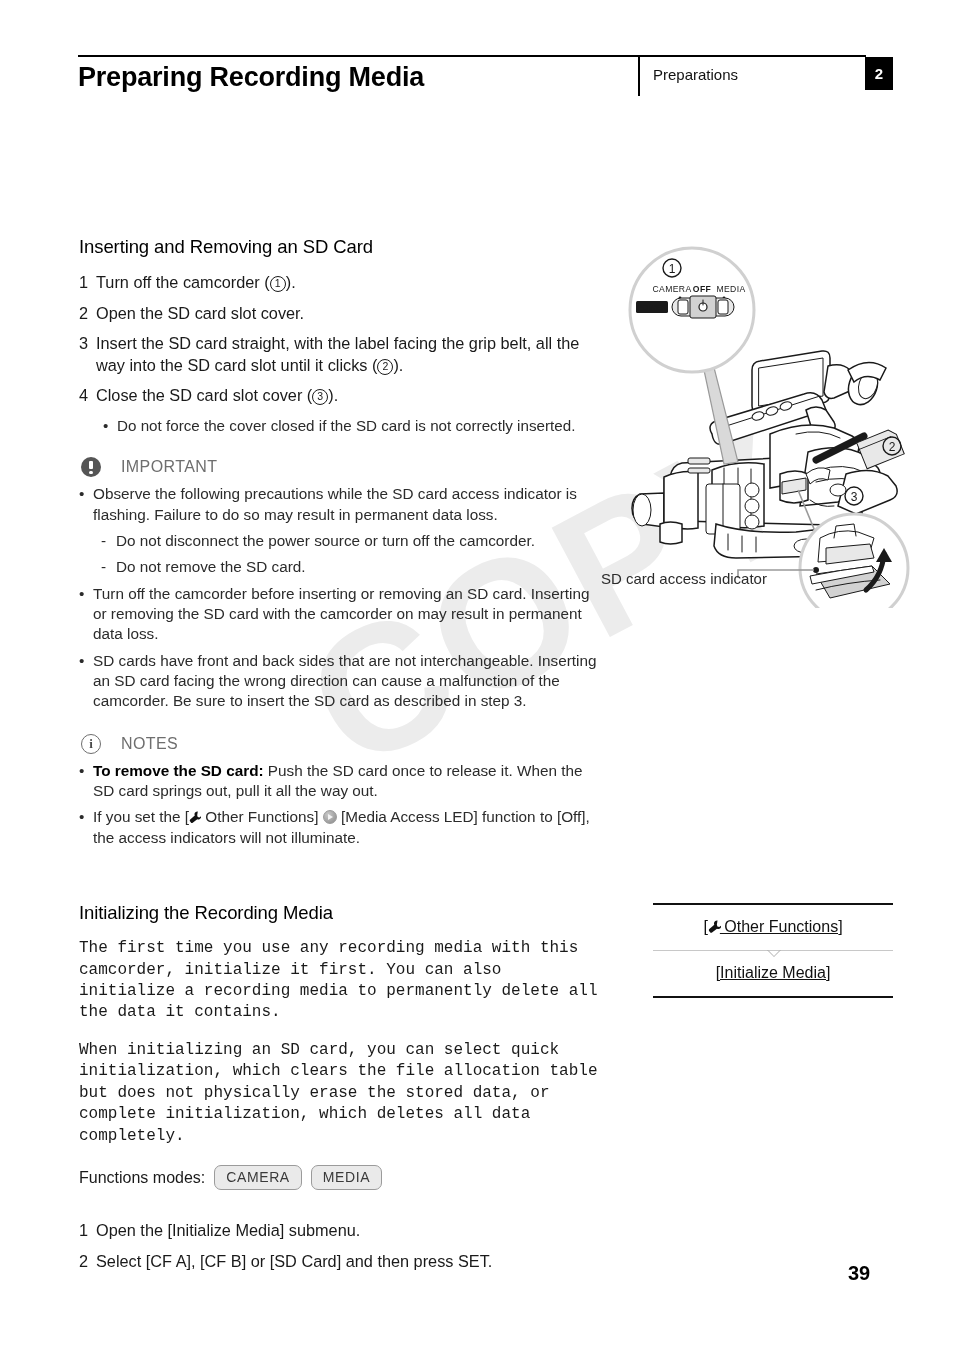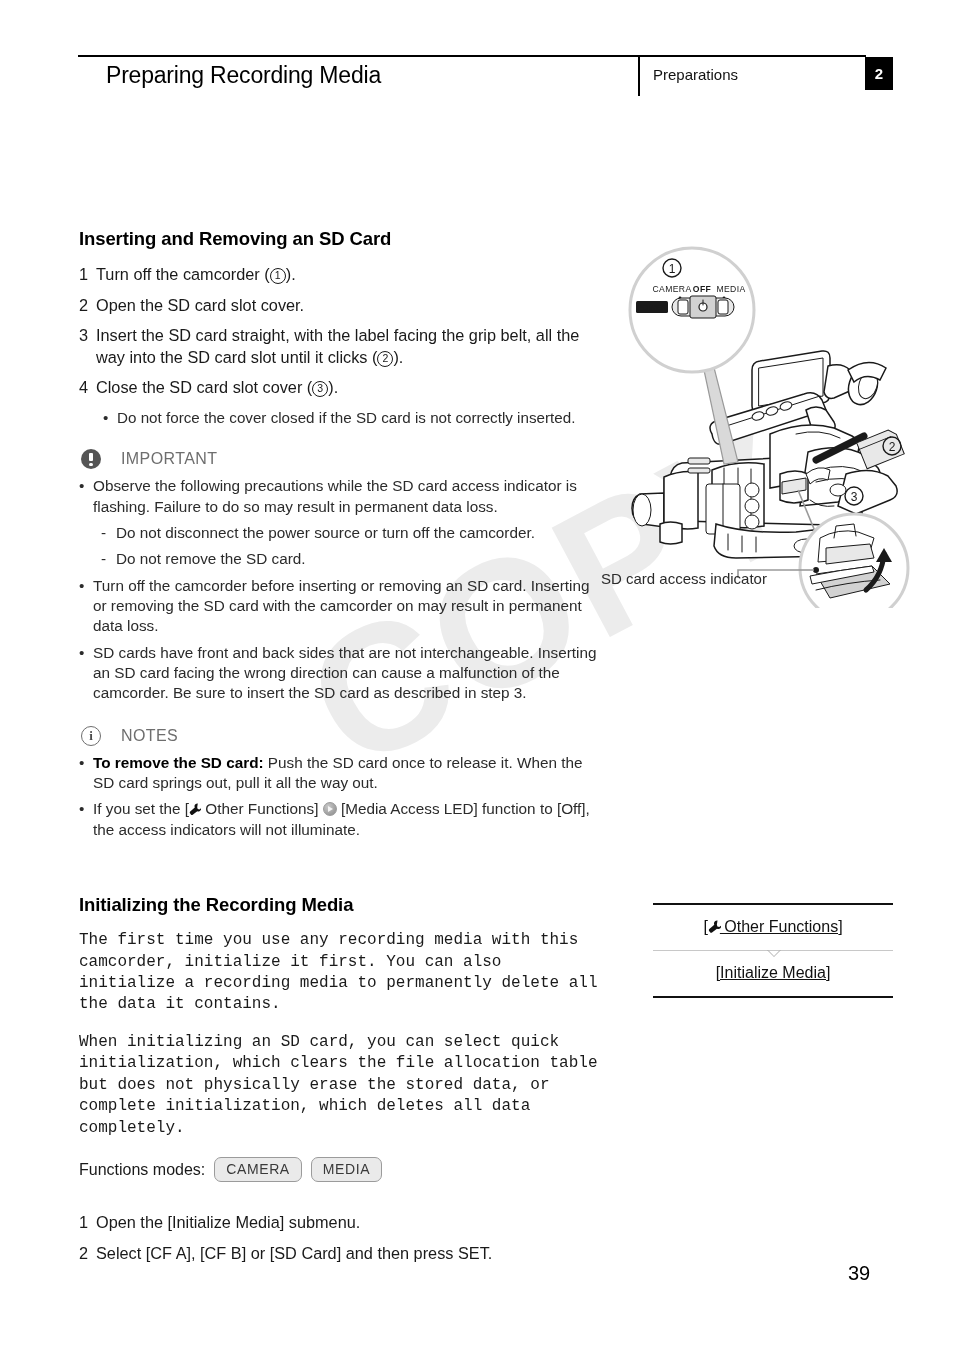--- a/index.html
+++ b/index.html
@@ -57,26 +57,25 @@
     left: 0;
     top: 0;
     width: 788px;
     height: 2px;
     background: #000;
   }
   .header-title {
     position: absolute;
     left: 0;
     top: 7px;
-    font-size: 23px;
-    font-weight: normal;
+    font-size: 27px;
+    font-weight: bold;
     letter-spacing: -0.2px;
     color: #000;
     white-space: nowrap;
-    margin-left: 28px;
   }
   .header-divider {
     position: absolute;
     left: 560px;
     top: 2px;
     width: 1.6px;
     height: 39px;
     background: #000;
   }
   .header-section {
@@ -104,23 +103,23 @@
 
   
   .col-left {
     position: absolute;
     left: 79px;
     top: 228px;
     width: 528px;
   }
   h2.sec-head {
     font-size: 18.5px;
-    font-weight: bold;
+    font-weight: normal;
     color: #000;
-    margin: 0 0 14px 0;
+    margin: 8px 0 14px 0;
     letter-spacing: -0.1px;
   }
   .step {
     display: flex;
     font-size: 16.3px;
     line-height: 1.32;
     color: #1a1a1a;
     margin-bottom: 9px;
   }
   .step .num {
@@ -332,21 +331,21 @@
     color: #2b2b2b;
     white-space: nowrap;
   }
 
   
   .page-number {
     position: absolute;
     left: 848px;
     top: 1262px;
     font-size: 20px;
-    font-weight: normal;
+    font-weight: bold;
     color: #000;
   }
 </style>
 </head>
 <body>
 
 <div class="watermark">COPY</div>
 
 <div class="page">
 

